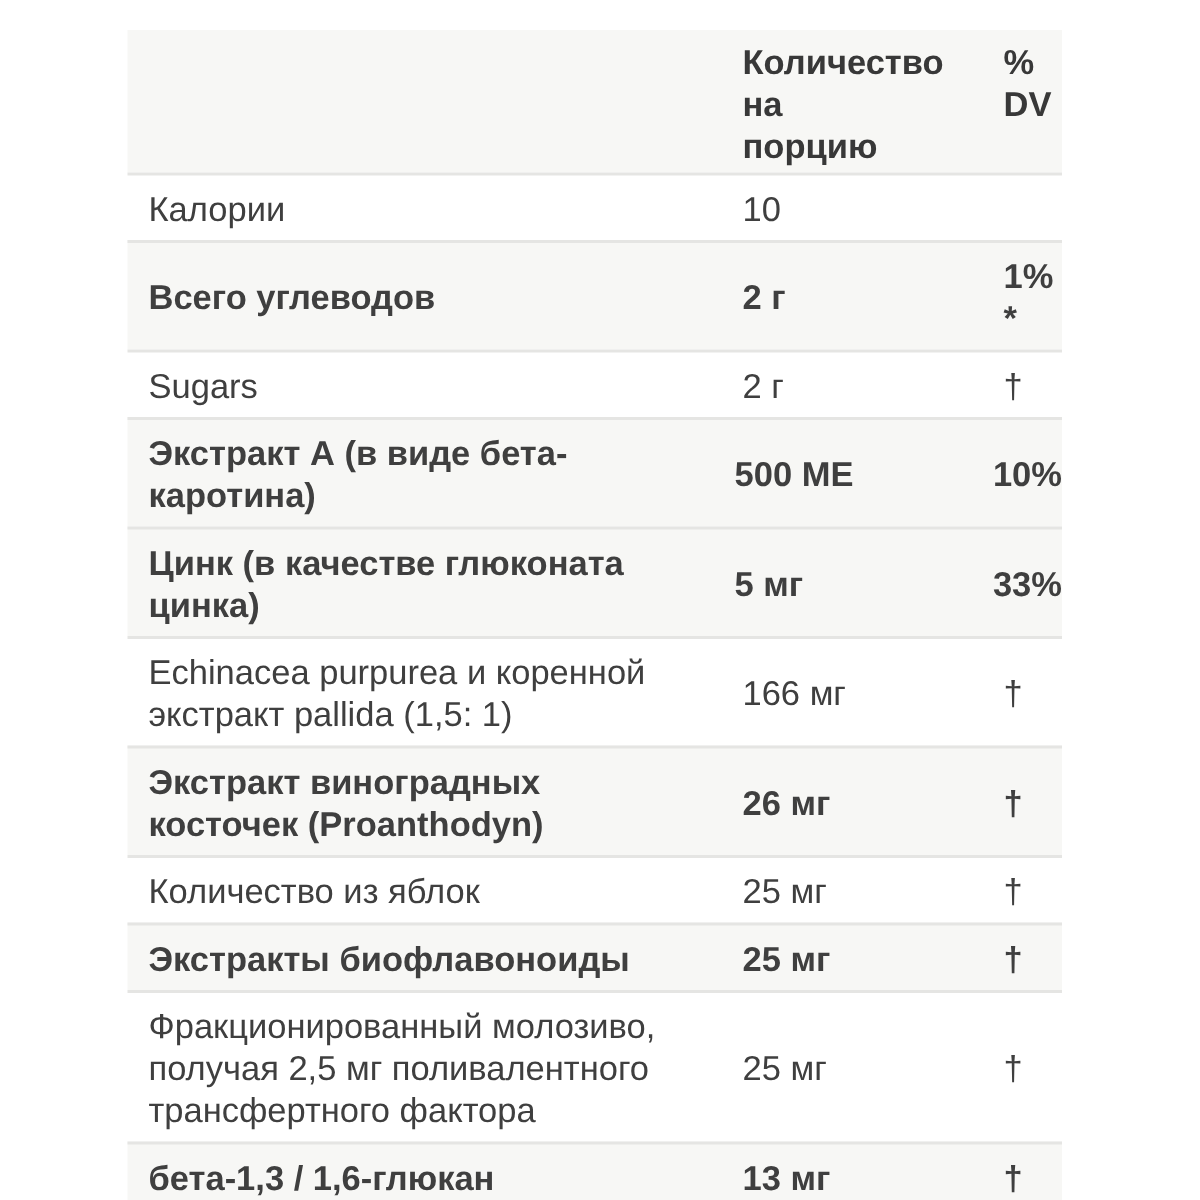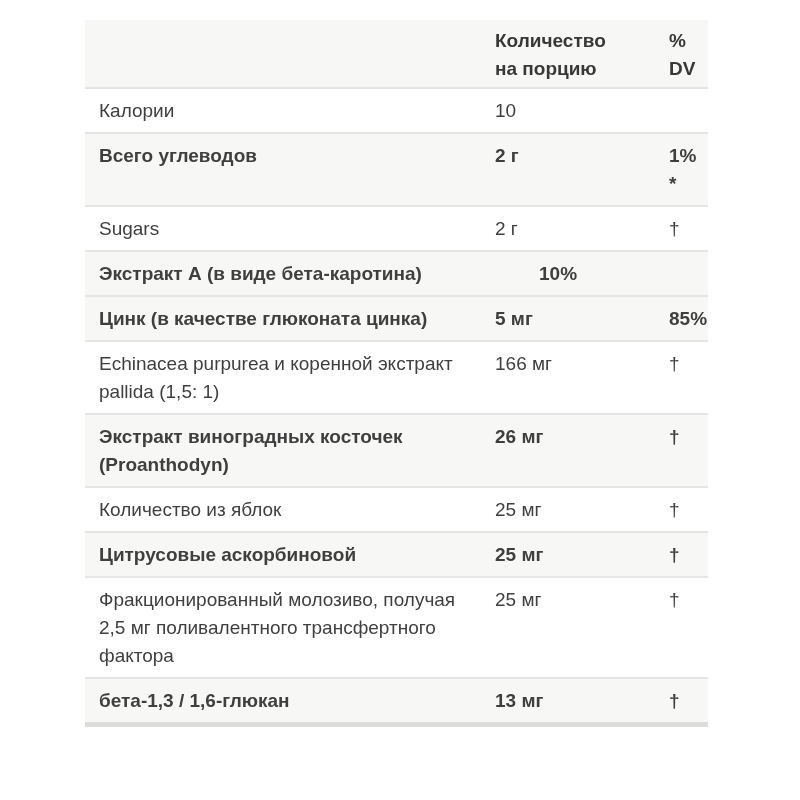--- a/index.html
+++ b/index.html
@@ -24,25 +24,26 @@
     position:absolute;
     left:85px;
     top:20px;
     width:623px;
     border-bottom:5px solid var(--bottom-bar);
   }
   .row{
     display:flex;
     align-items:flex-start;
     padding:8px 0 7px 0;
-    font-size:19px;
+    font-size:23px;
     line-height:28px;
   }
   #rows-container .row{
     border-top:2px solid var(--separator);
+    align-items:center;
   }
   .stripe{
     background:var(--stripe);
     font-weight:bold;
   }
   .header-row{
     background:var(--stripe);
     padding:7px 0 4px 0;
     font-weight:bold;
     color:var(--header-text);
@@ -87,28 +88,29 @@
   </div>
 
   <div class="row">
     <div class="cell name-cell">Sugars</div>
     <div class="cell amount-cell">2 г</div>
     <div class="cell dv-cell">†</div>
   </div>
 
   <div class="row stripe">
     <div class="cell name-cell">Экстракт А (в виде бета-каротина)</div>
+    <div class="cell amount-cell">500 МЕ</div>
     <div class="cell dv-cell">10%</div>
   </div>
 
 
   <div class="row stripe">
     <div class="cell name-cell">Цинк (в качестве глюконата цинка)</div>
     <div class="cell amount-cell">5 мг</div>
-    <div class="cell dv-cell">85%</div>
+    <div class="cell dv-cell">33%</div>
   </div>
 
   <div class="row">
     <div class="cell name-cell">Echinacea purpurea и коренной экстракт pallida (1,5: 1)</div>
     <div class="cell amount-cell">166 мг</div>
     <div class="cell dv-cell">†</div>
   </div>
 
   <div class="row stripe">
     <div class="cell name-cell">Экстракт виноградных косточек (Proanthodyn)</div>
@@ -116,21 +118,21 @@
     <div class="cell dv-cell">†</div>
   </div>
 
   <div class="row">
     <div class="cell name-cell">Количество из яблок</div>
     <div class="cell amount-cell">25 мг</div>
     <div class="cell dv-cell">†</div>
   </div>
 
   <div class="row stripe">
-    <div class="cell name-cell">Цитрусовые аскорбиновой</div>
+    <div class="cell name-cell">Экстракты биофлавоноиды</div>
     <div class="cell amount-cell">25 мг</div>
     <div class="cell dv-cell">†</div>
   </div>
 
   <div class="row">
     <div class="cell name-cell">Фракционированный молозиво, получая 2,5 мг поливалентного трансфертного фактора</div>
     <div class="cell amount-cell">25 мг</div>
     <div class="cell dv-cell">†</div>
   </div>
 

